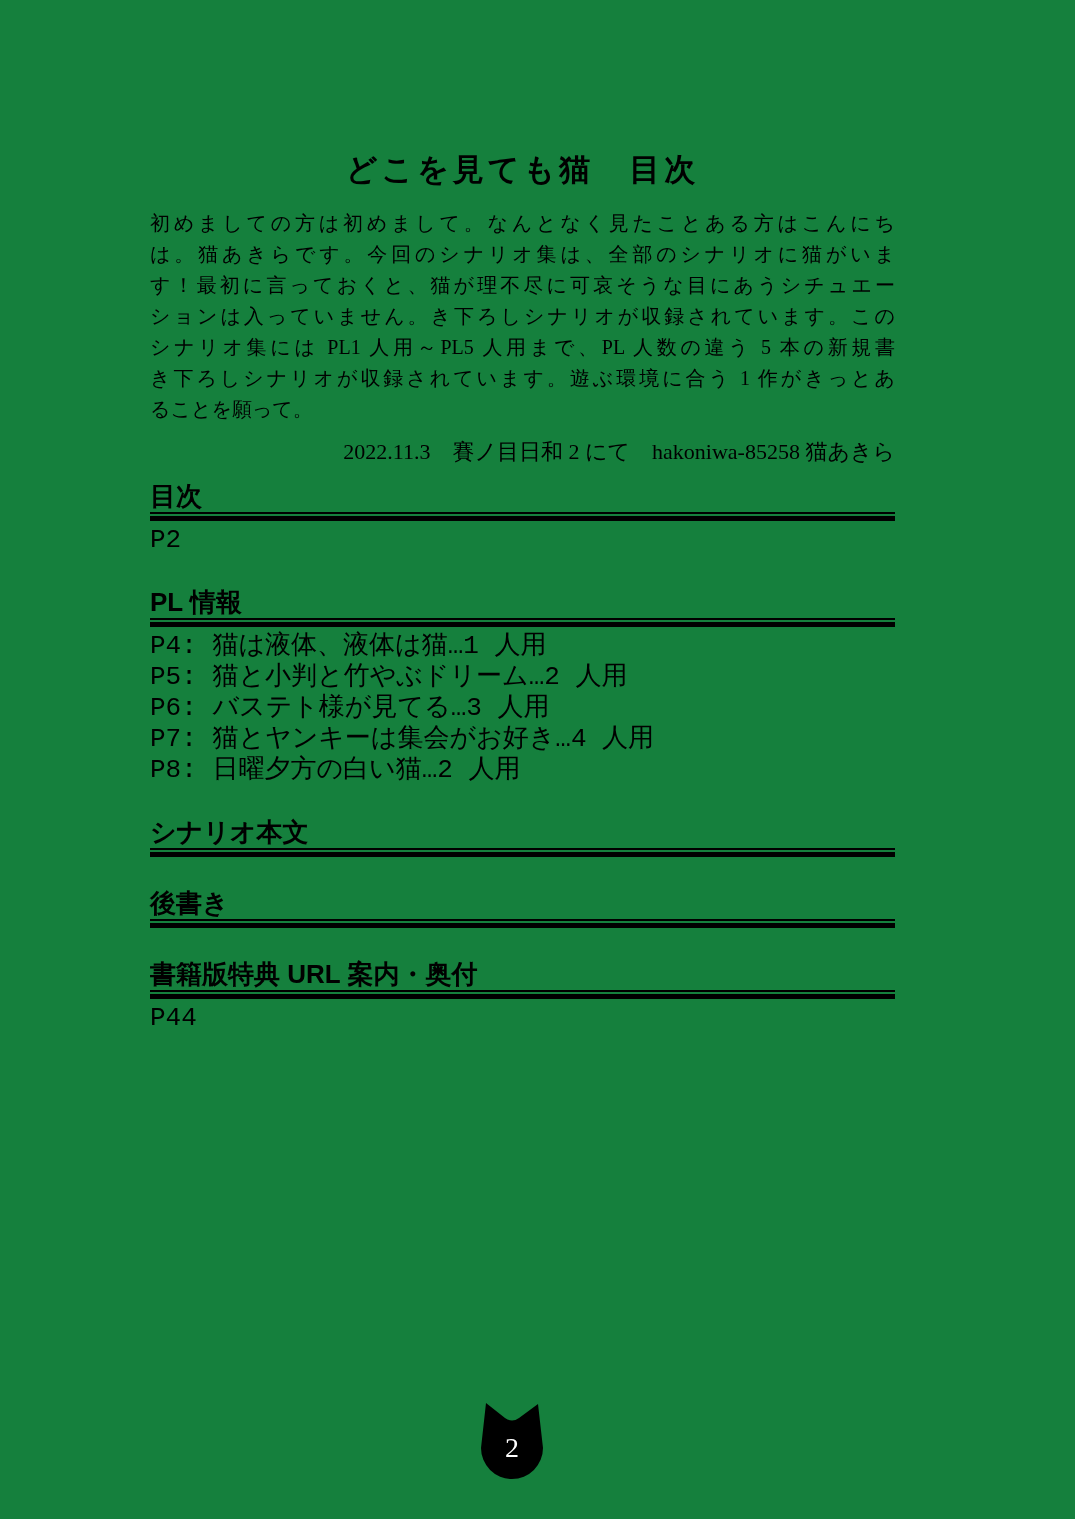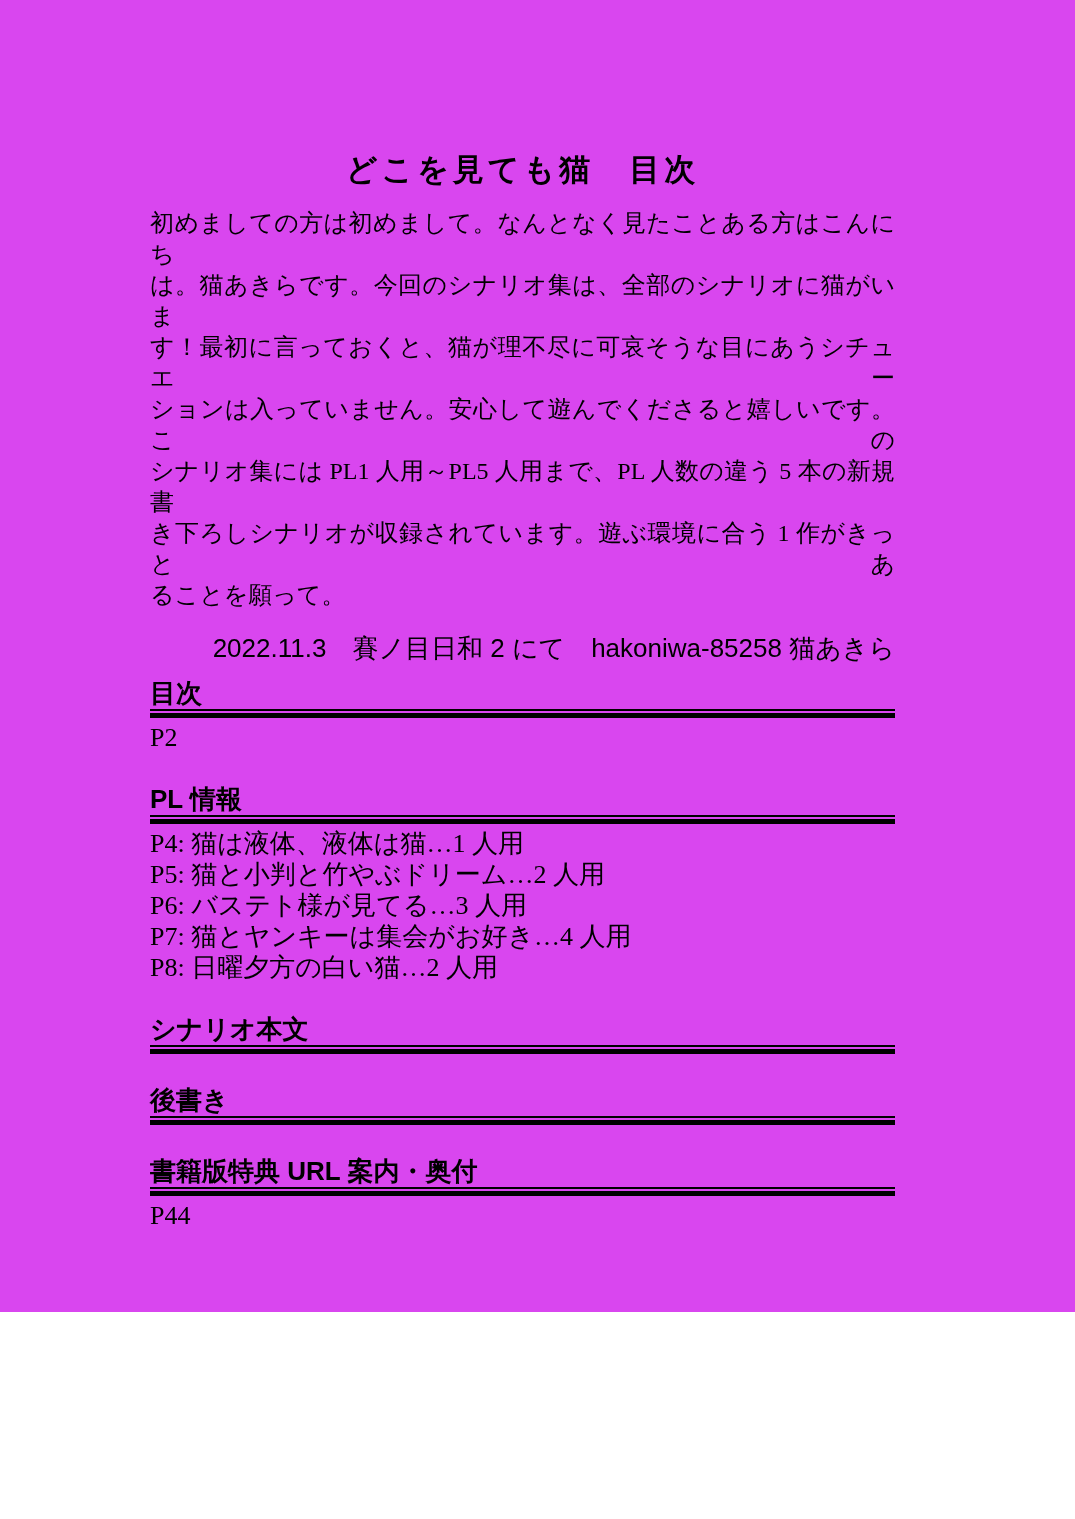--- a/index.html
+++ b/index.html
@@ -1,21 +1,21 @@
 <!DOCTYPE html>
 <html><head>
 <meta charset="utf-8">
 <style>
   * { margin: 0; padding: 0; box-sizing: border-box; }
   html, body { background: #ffffff; }
   .page {
     position: relative;
     width: 1075px;
-    height: 1312px;
-    background: #d946ef;
+    height: 1519px;
+    background: #15803d;
     color: #000000;
     overflow: hidden;
   }
   .column {
     position: absolute;
     left: 150px;
     top: 0;
     width: 745px;
   }
   .doc-title {
@@ -24,49 +24,49 @@
     font-weight: bold;
     font-size: 31px;
     line-height: 40px;
     letter-spacing: 4px;
     text-align: center;
     white-space: pre;
   }
   .intro {
     margin-top: 18px;
     font-family: "Liberation Serif", "DejaVu Serif", serif;
-    font-size: 24px;
+    font-size: 20px;
     line-height: 31px;
   }
   .intro .intro-line { min-height: 31px; }
   .intro .intro-line:not(:last-child) {
     text-align: justify;
     text-align-last: justify;
   }
   .dateline {
-    margin-top: 22px;
-    font-family: Liberation Sans, sans-serif;
-    font-size: 26px;
+    margin-top: 11px;
+    font-family: Liberation Serif, serif;
+    font-size: 22px;
     line-height: 31px;
     text-align: right;
   }
   .section { margin-top: 30px; }
   .section.first { margin-top: 13px; }
   .section-heading {
     font-family: "Liberation Sans", "DejaVu Sans", sans-serif;
     font-weight: bold;
     font-size: 26px;
     line-height: 32px;
   }
   .rule-thin  { height: 2px; background: #000000; }
   .rule-gap   { height: 2px; }
   .rule-thick { height: 5px; background: #000000; }
   .section-items {
     margin-top: 4px;
-    font-family: Liberation Serif, serif;
+    font-family: Liberation Mono, monospace;
     font-size: 26px;
     line-height: 31px;
   }
   .toc-item { min-height: 31px; }
   .footer-cat {
     position: absolute;
     left: 480px;
     top: 1402px;
     width: 64px;
     height: 77px;
@@ -88,21 +88,21 @@
 
 <div class="page">
   <div class="column">
 
     <div class="doc-title">どこを見ても猫　目次</div>
 
     <div class="intro">
       <div class="intro-line">初めましての方は初めまして。なんとなく見たことある方はこんにち</div>
       <div class="intro-line">は。猫あきらです。今回のシナリオ集は、全部のシナリオに猫がいま</div>
       <div class="intro-line">す！最初に言っておくと、猫が理不尽に可哀そうな目にあうシチュエー</div>
-      <div class="intro-line">ションは入っていません。安心して遊んでくださると嬉しいです。この</div>
+      <div class="intro-line">ションは入っていません。き下ろしシナリオが収録されています。この</div>
       <div class="intro-line">シナリオ集には PL1 人用～PL5 人用まで、PL 人数の違う 5 本の新規書</div>
       <div class="intro-line">き下ろしシナリオが収録されています。遊ぶ環境に合う 1 作がきっとあ</div>
       <div class="intro-line">ることを願って。</div>
     </div>
 
     <div class="dateline">2022.11.3　賽ノ目日和 2 にて　hakoniwa-85258 猫あきら</div>
 
     <div class="section first">
       <div class="section-heading">目次</div>
       <div class="section-rule">

